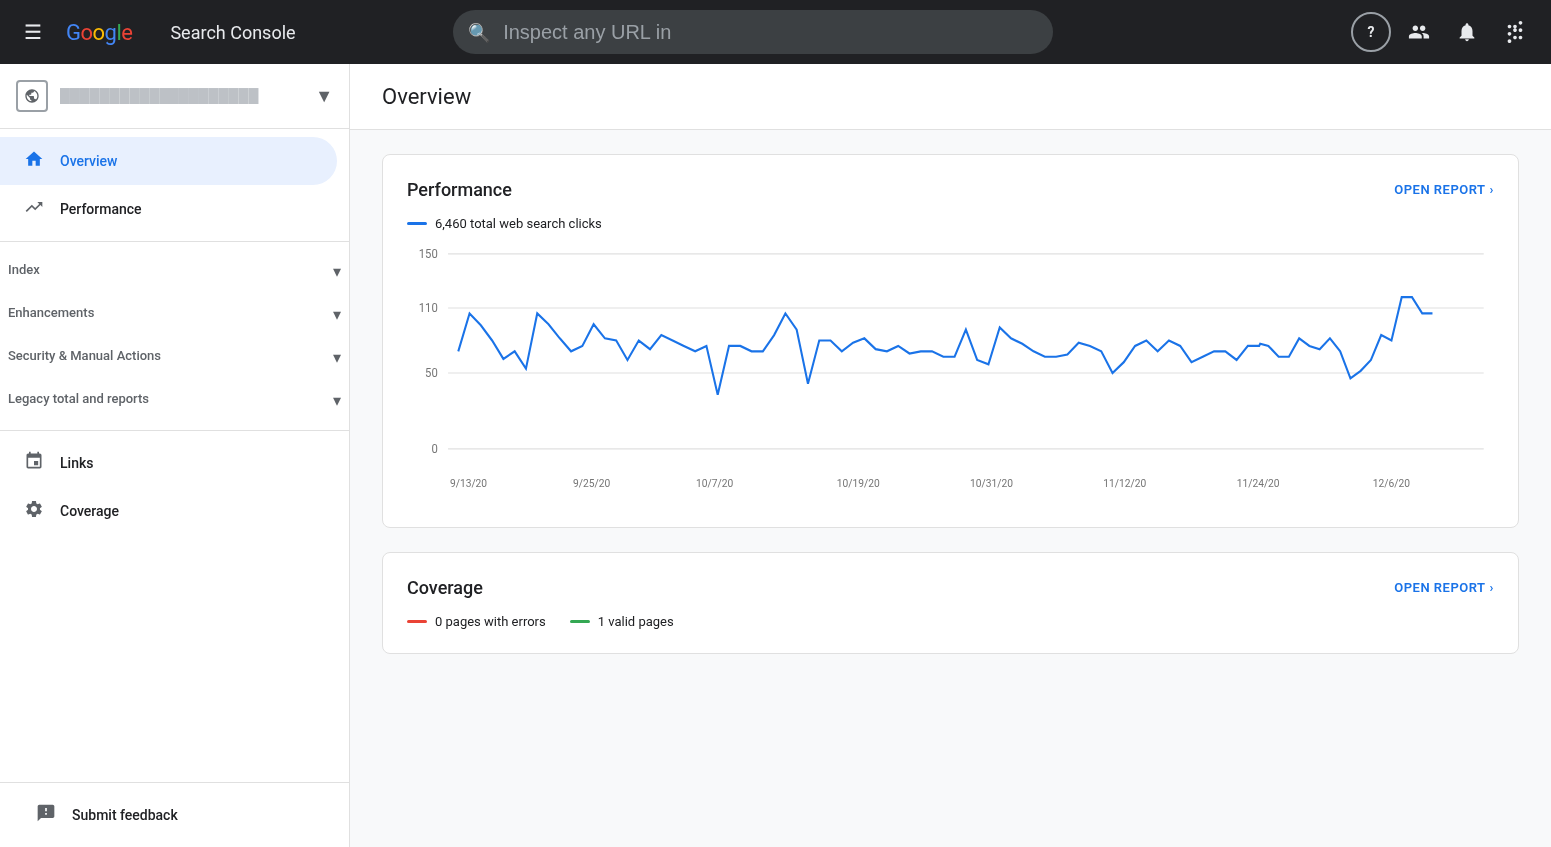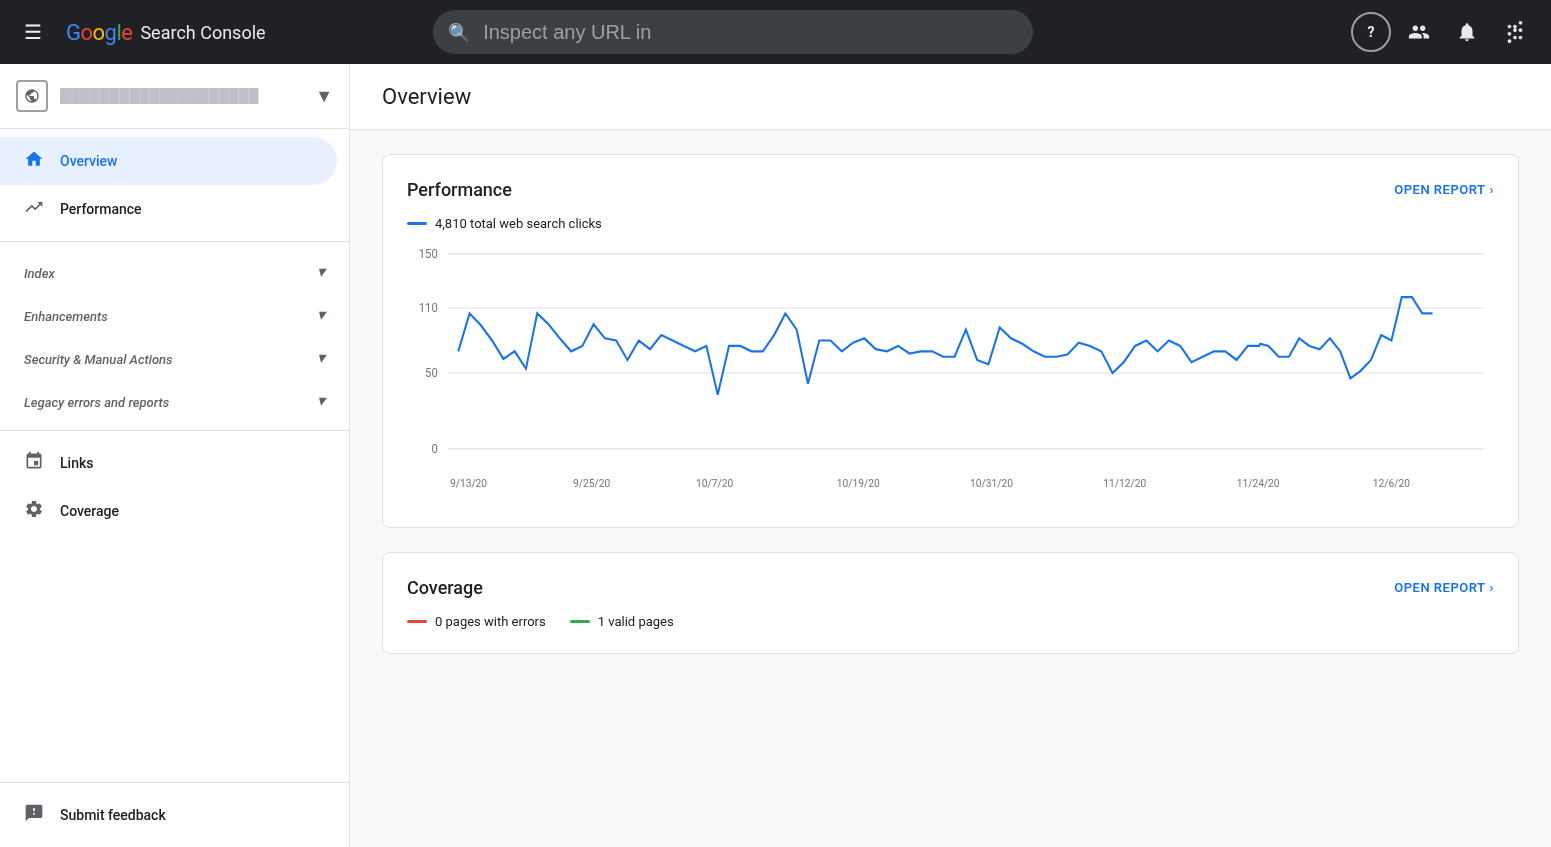--- a/index.html
+++ b/index.html
@@ -17,38 +17,38 @@
     }
     .header-menu-icon {
       color: #e8eaed;
       font-size: 20px;
       cursor: pointer;
       padding: 8px;
     }
     .header-logo {
       display: flex;
       align-items: center;
-      gap: 4px;
+      gap: 20px;
     }
     .header-logo-google {
       font-size: 22px;
       font-weight: 400;
       color: #e8eaed;
       letter-spacing: -0.5px;
     }
     .header-logo-google .g { color: #4285f4; }
     .header-logo-google .o1 { color: #ea4335; }
     .header-logo-google .o2 { color: #fbbc04; }
     .header-logo-google .gl { color: #4285f4; }
     .header-logo-google .e { color: #34a853; }
     .header-logo-text {
       font-size: 18px;
       font-weight: 400;
       color: #e8eaed;
-      margin-left: 4px;
+      margin-left: 18px;
     }
     .header-search {
       flex: 1;
       max-width: 600px;
       margin: 0 auto;
       background: #3c4043;
       border-radius: 24px;
       display: flex;
       align-items: center;
       padding: 0 16px;
@@ -142,34 +142,33 @@
       font-size: 14px;
       color: #202124;
       font-weight: 500;
     }
     .sidebar-nav-item.active { background: #e8f0fe; color: #1a73e8; }
     .sidebar-nav-item .nav-icon { font-size: 18px; color: #5f6368; }
     .sidebar-nav-item.active .nav-icon { color: #1a73e8; }
 
     .sidebar-section-header {
       display: flex;
-      align-items: flex-end;
+      align-items: flex-start;
       justify-content: space-between;
-      padding: 12px 24px;
+      padding: 12px 8px;
       cursor: pointer;
       font-size: 13px;
       color: #5f6368;
       font-weight: 500;
-      font-style: italic;
     }
     .sidebar-section-chevron { font-size: 16px; color: #5f6368; }
     .sidebar-divider { height: 1px; background: #e0e0e0; margin: 8px 0; }
 
     .sidebar-bottom {
-      padding: 8px 0;
+      padding: 8px 12px;
       border-top: 1px solid #e0e0e0;
     }
 
     
     .main-content {
       flex: 1;
       overflow-y: auto;
       background: #f8f9fa;
     }
     .page-header {
@@ -350,21 +349,21 @@
         <span>Enhancements</span>
         <span class="sidebar-section-chevron">▾</span>
       </div>
 
       <div class="sidebar-section-header">
         <span>Security &amp; Manual Actions</span>
         <span class="sidebar-section-chevron">▾</span>
       </div>
 
       <div class="sidebar-section-header">
-        <span>Legacy errors and reports</span>
+        <span>Legacy total and reports</span>
         <span class="sidebar-section-chevron">▾</span>
       </div>
 
       <div class="sidebar-divider"></div>
 
       <div class="sidebar-nav-item">
         <span class="nav-icon">
           <svg width="20" height="20" viewBox="0 0 24 24" fill="#5f6368">
               <path d="M17 12h-5v5h5v-5zM16 1v2H8V1H6v2H5c-1.11 0-1.99.9-1.99 2L3 19c0 1.1.89 2 2 2h14c1.1 0 2-.9 2-2V5c0-1.1-.9-2-2-2h-1V1h-2zm3 18H5V8h14v11z"></path>
             </svg>
@@ -404,21 +403,21 @@
       <div class="card">
         <div class="card-header">
           <span class="card-title">Performance</span>
           <a class="open-report-link">
             <span>OPEN REPORT</span>
             <span>›</span>
           </a>
         </div>
         <div class="chart-legend">
           <div class="legend-line"></div>
-          <span>4,810 total web search clicks</span>
+          <span>6,460 total web search clicks</span>
         </div>
         <div class="chart-container">
           <svg class="chart" viewBox="0 0 1060 240" preserveAspectRatio="none">
 
             <line x1="40" y1="10" x2="1050" y2="10" stroke="#e0e0e0" stroke-width="1"></line>
             <line x1="40" y1="60" x2="1050" y2="60" stroke="#e0e0e0" stroke-width="1"></line>
             <line x1="40" y1="120" x2="1050" y2="120" stroke="#e0e0e0" stroke-width="1"></line>
             <line x1="40" y1="190" x2="1050" y2="190" stroke="#e0e0e0" stroke-width="1"></line>
 
             <text x="30" y="14" text-anchor="end" font-size="11" fill="#757575">150</text>

